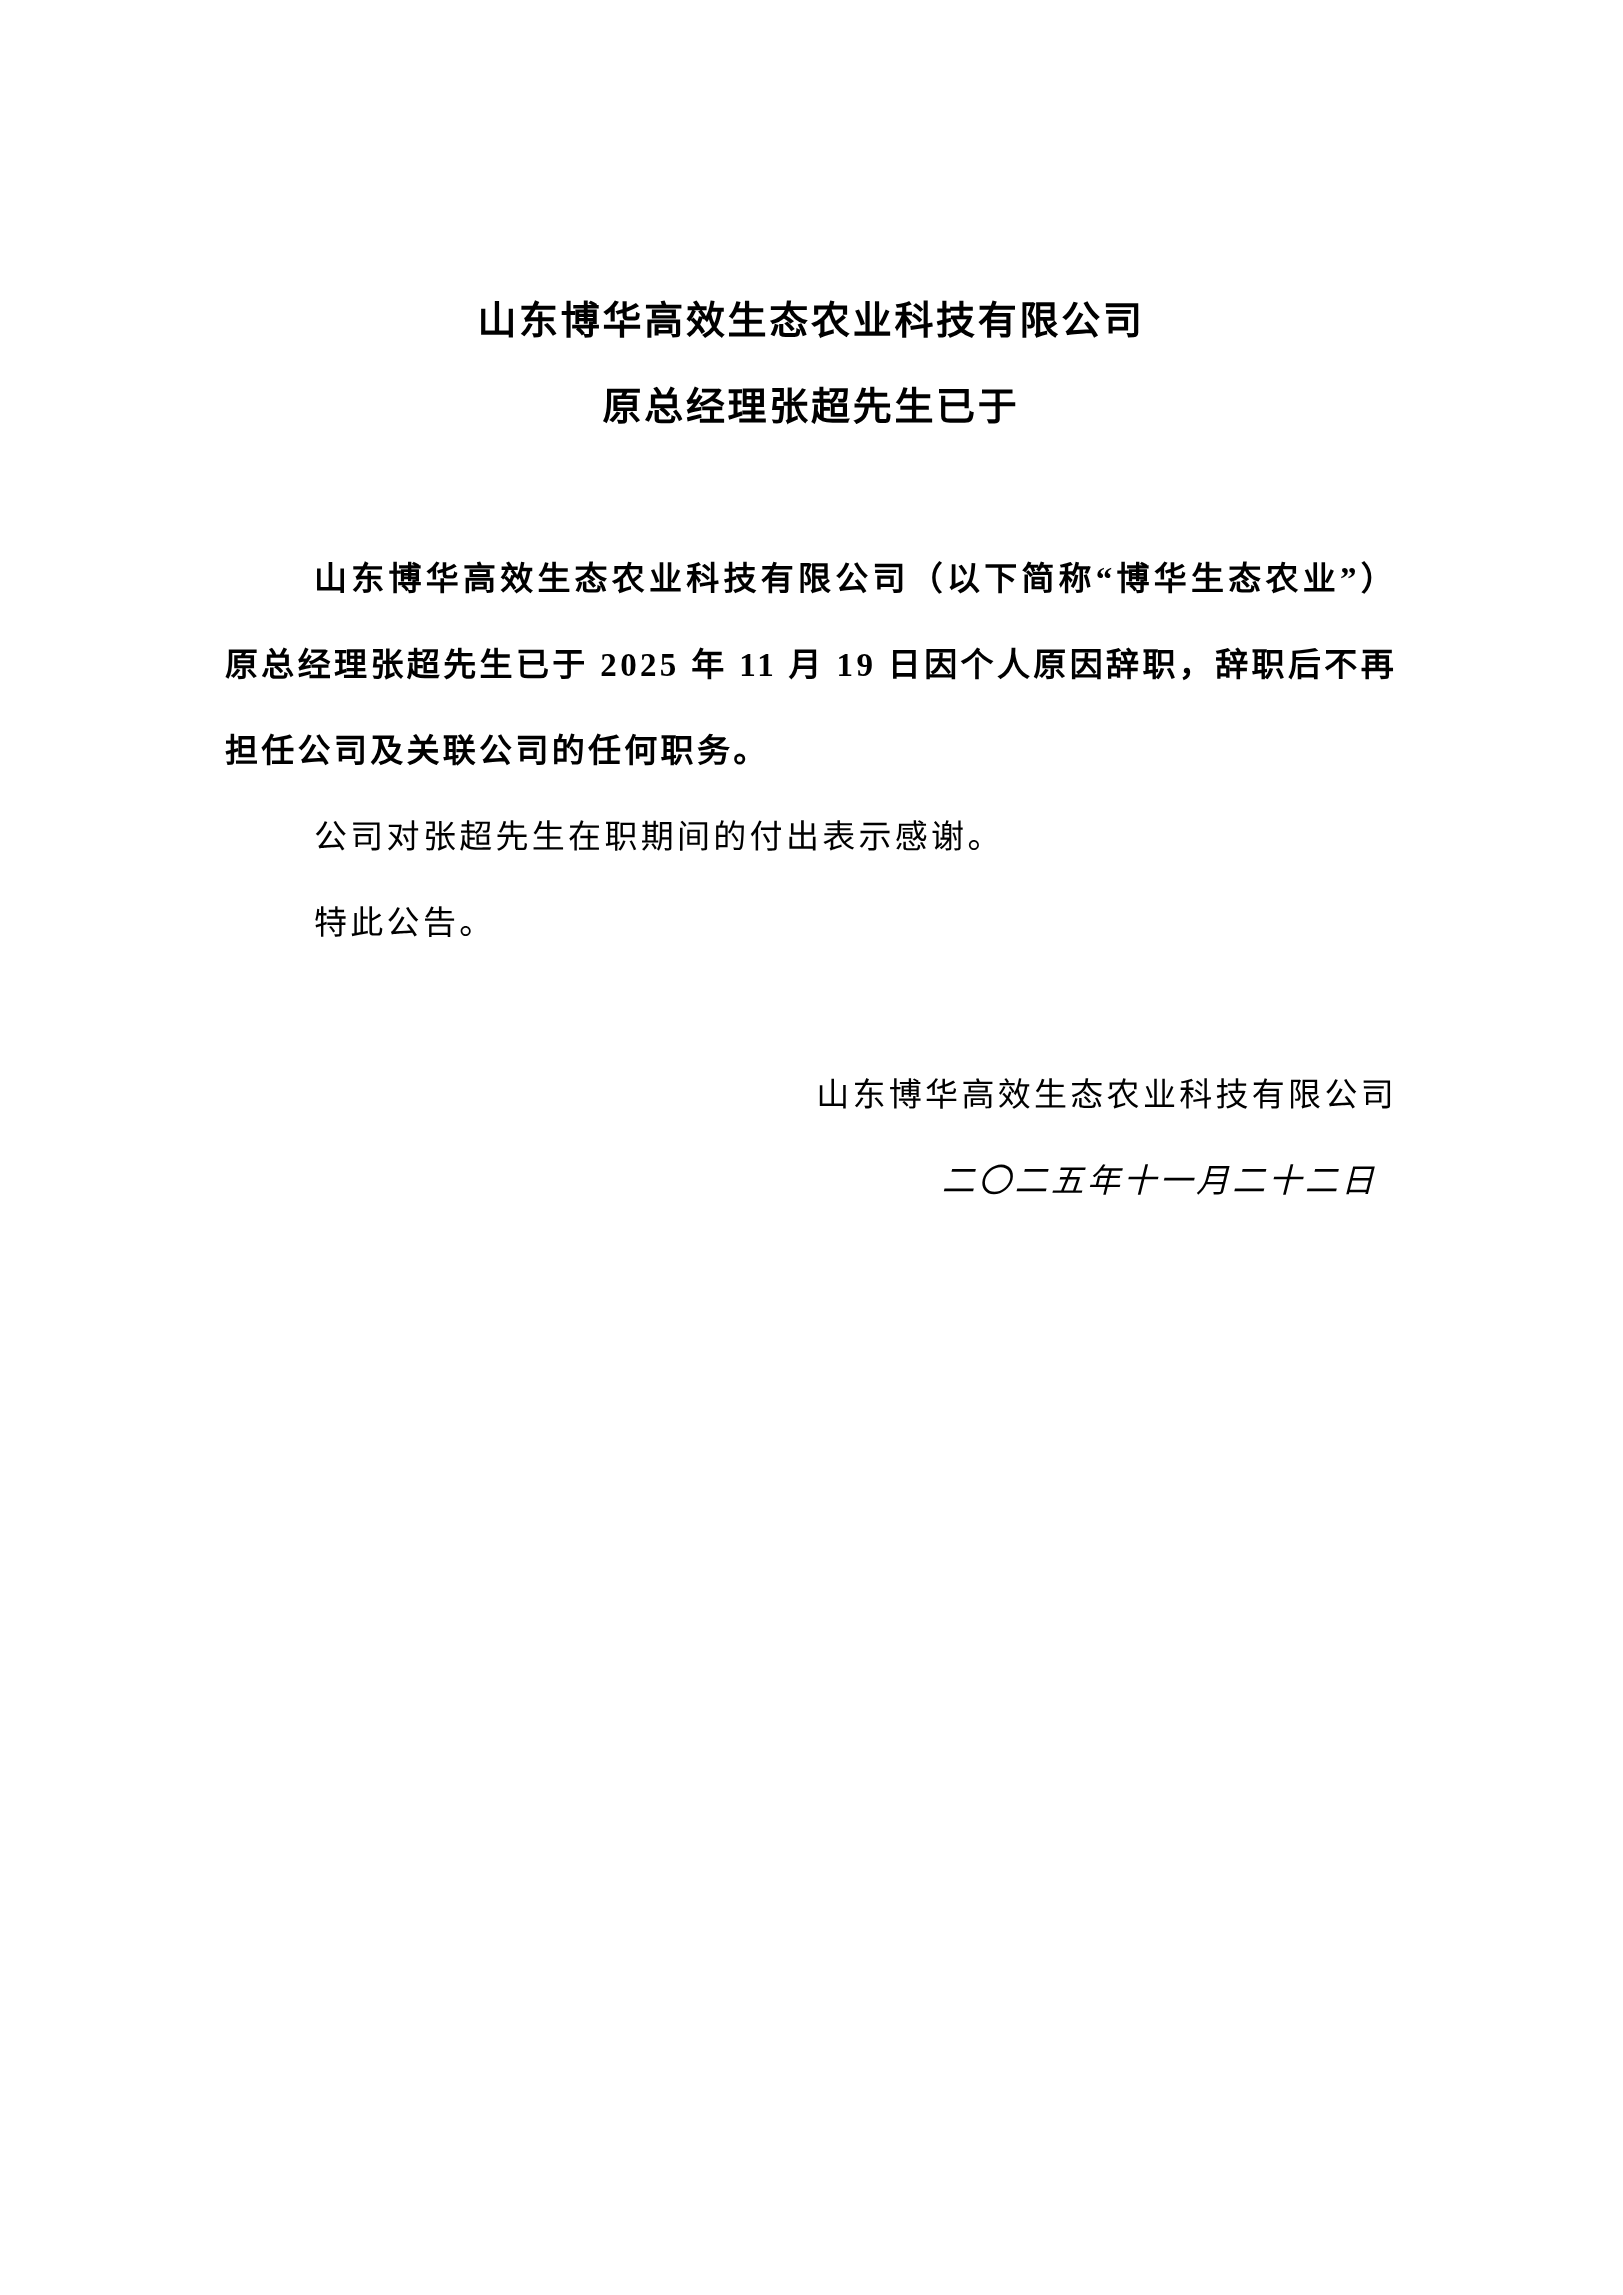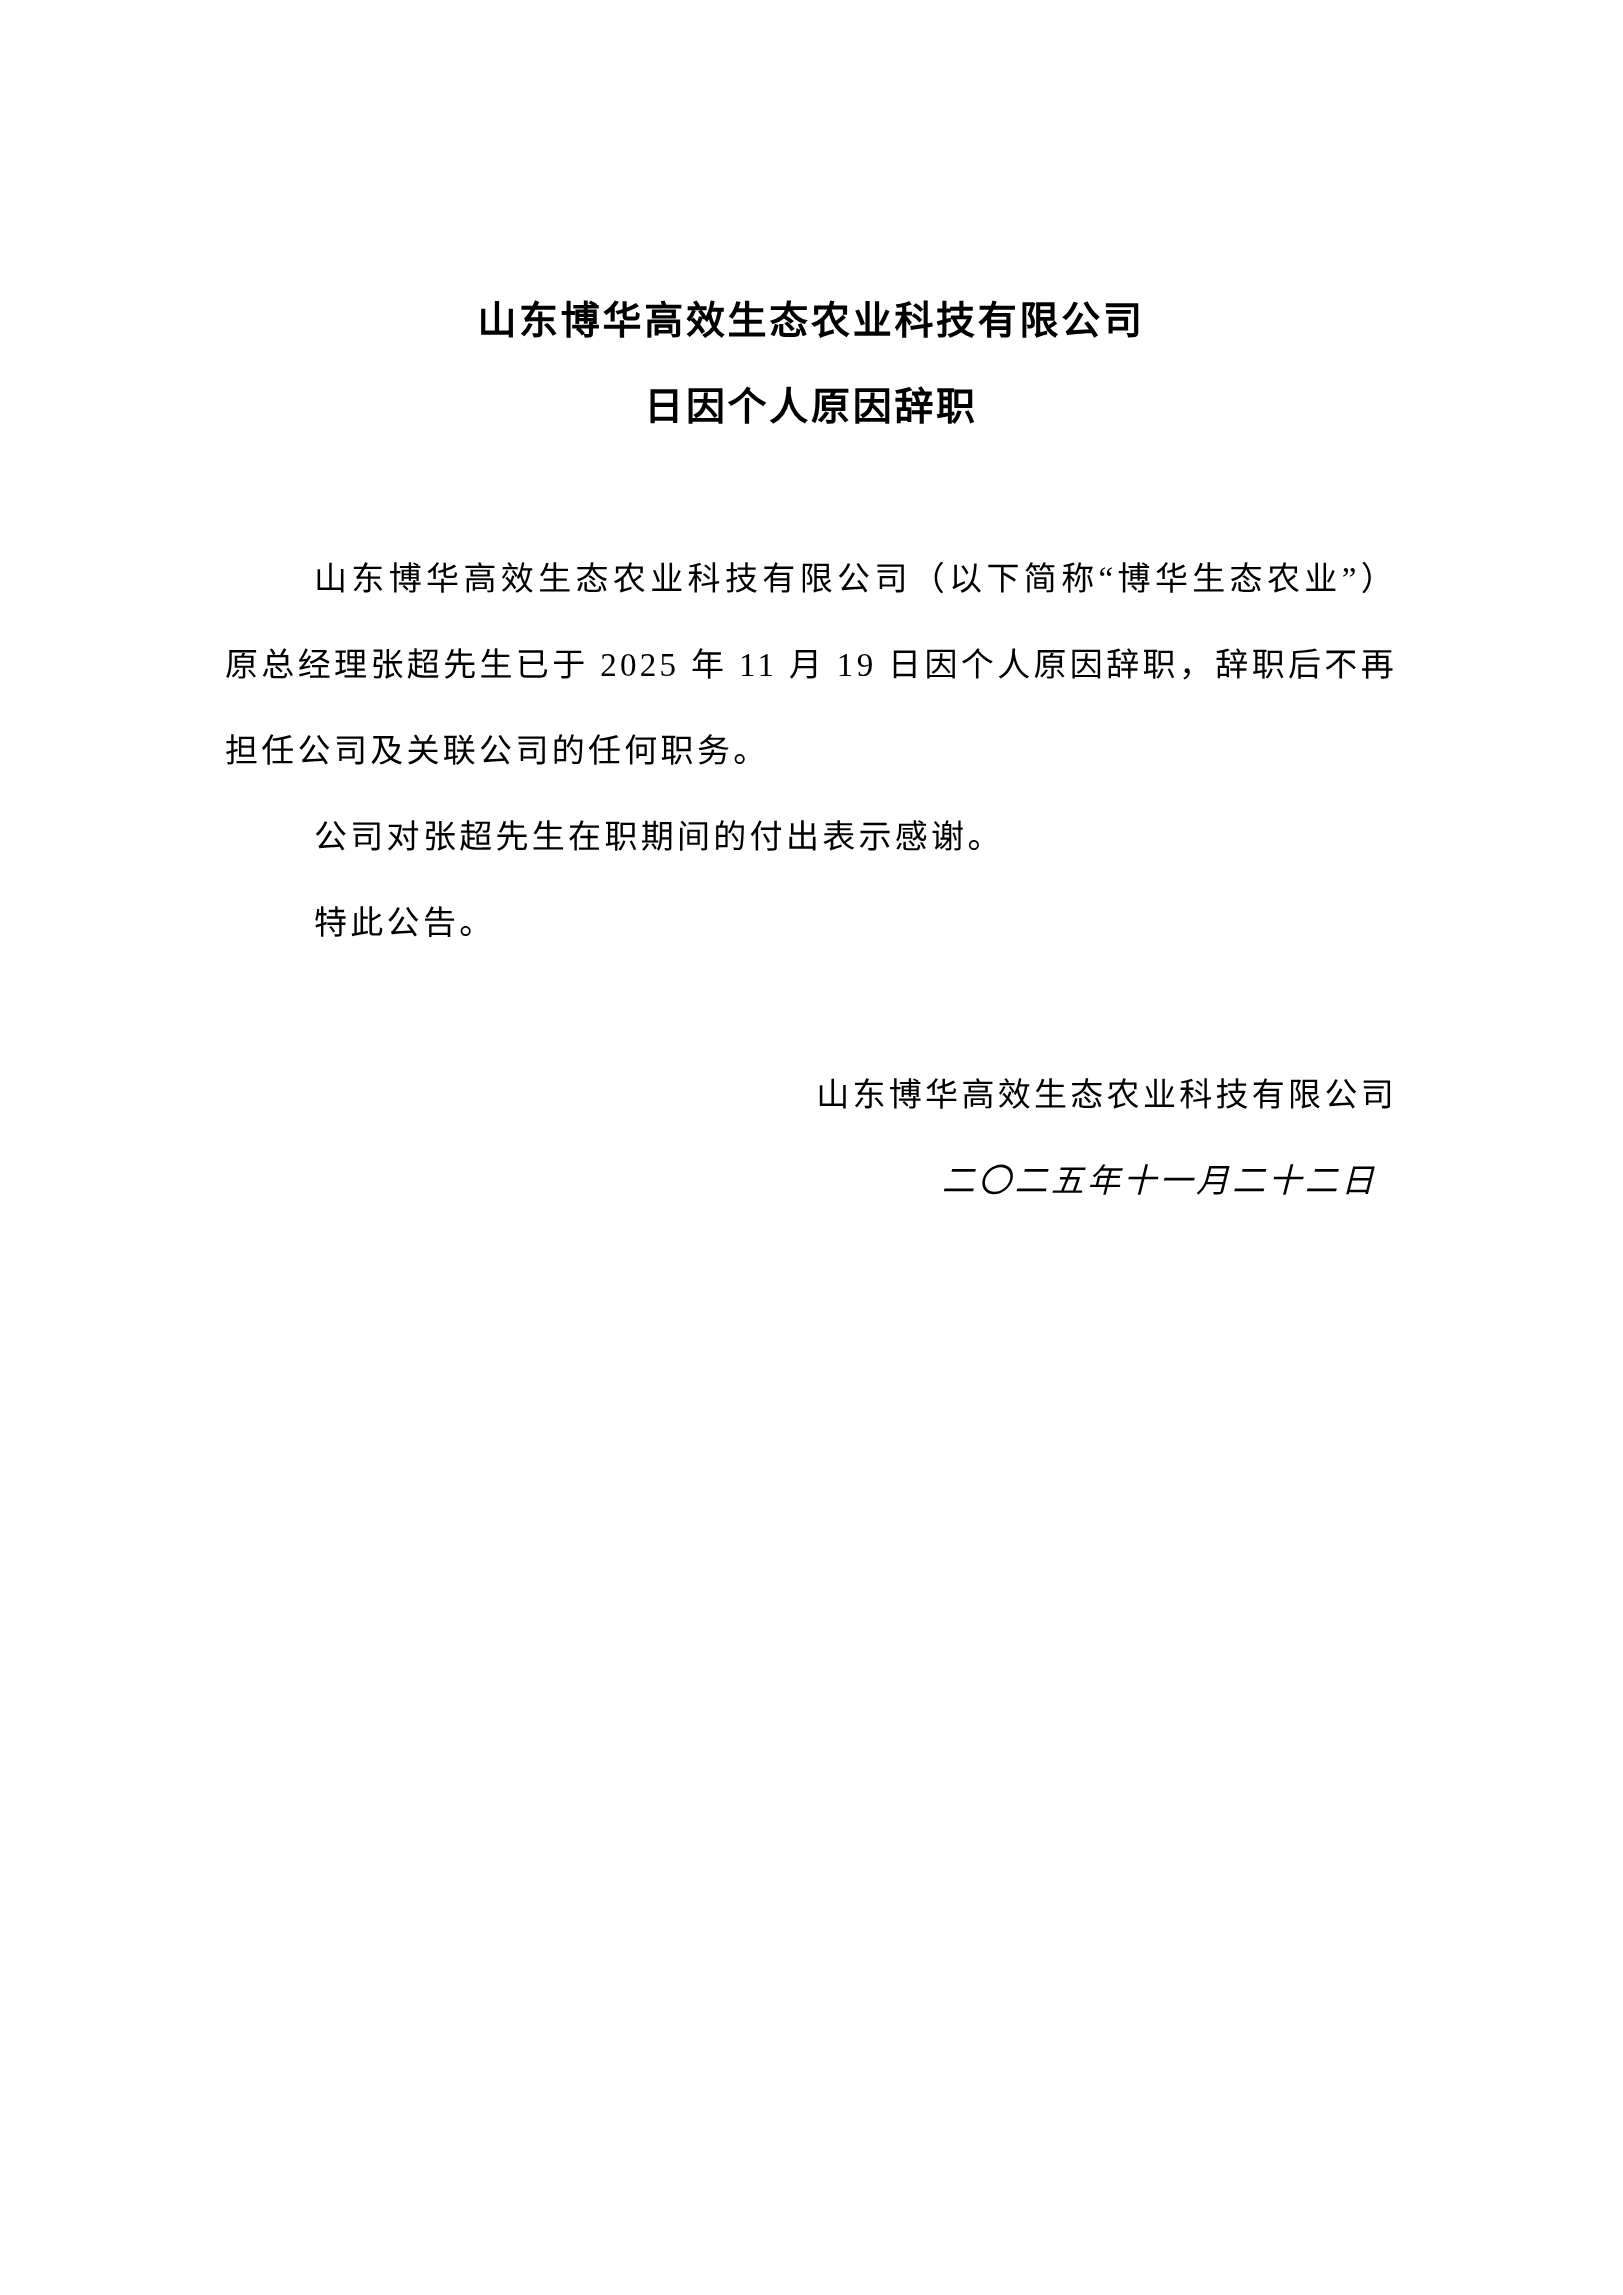--- a/index.html
+++ b/index.html
@@ -37,20 +37,21 @@
     font-size: 33px;
     line-height: 86px;
     letter-spacing: 3.3px;
     text-align: justify;
     text-justify: inter-character;
     text-indent: 89px;
     font-family: "Liberation Serif", "DejaVu Serif", serif;
   }
   .para.first-body {
     margin-top: 86px; 
+    font-weight: bold;
   }
   .sig-line {
     margin: 0;
     font-size: 33px;
     line-height: 86px;
     letter-spacing: 3.3px;
     text-align: right;
     font-family: "Liberation Serif", "DejaVu Serif", serif;
   }
   .sig-company {
@@ -61,21 +62,21 @@
     font-style: italic;
   }
 </style>
 </head>
 <body>
 
 <div class="page">
 
   <h1 class="title-line">山东博华高效生态农业科技有限公司</h1>
 
-  <h1 class="title-line">日因个人原因辞职</h1>
+  <h1 class="title-line">原总经理张超先生已于</h1>
 
   <p class="para first-body">山东博华高效生态农业科技有限公司（以下简称“博华生态农业”）原总经理张超先生已于 2025 年 11 月 19 日因个人原因辞职，辞职后不再担任公司及关联公司的任何职务。</p>
 
   <p class="para">公司对张超先生在职期间的付出表示感谢。</p>
 
   <p class="para">特此公告。</p>
 
   <p class="sig-line sig-company">山东博华高效生态农业科技有限公司</p>
 
   <p class="sig-line sig-date">二〇二五年十一月二十二日</p>

